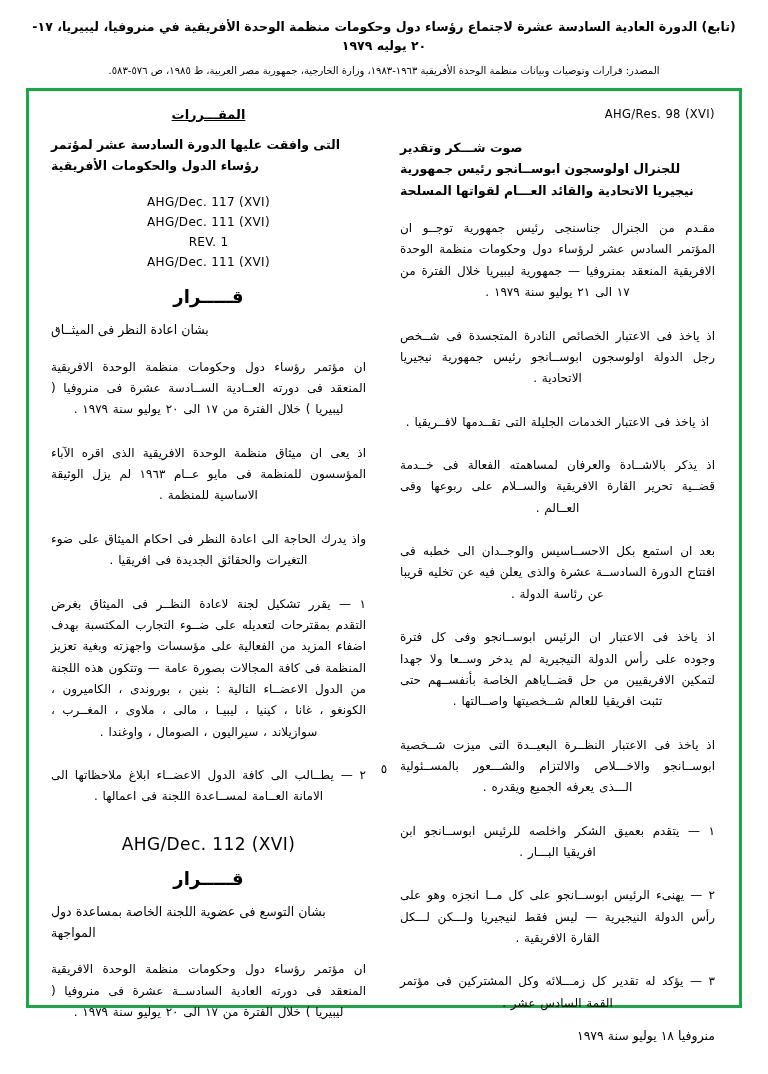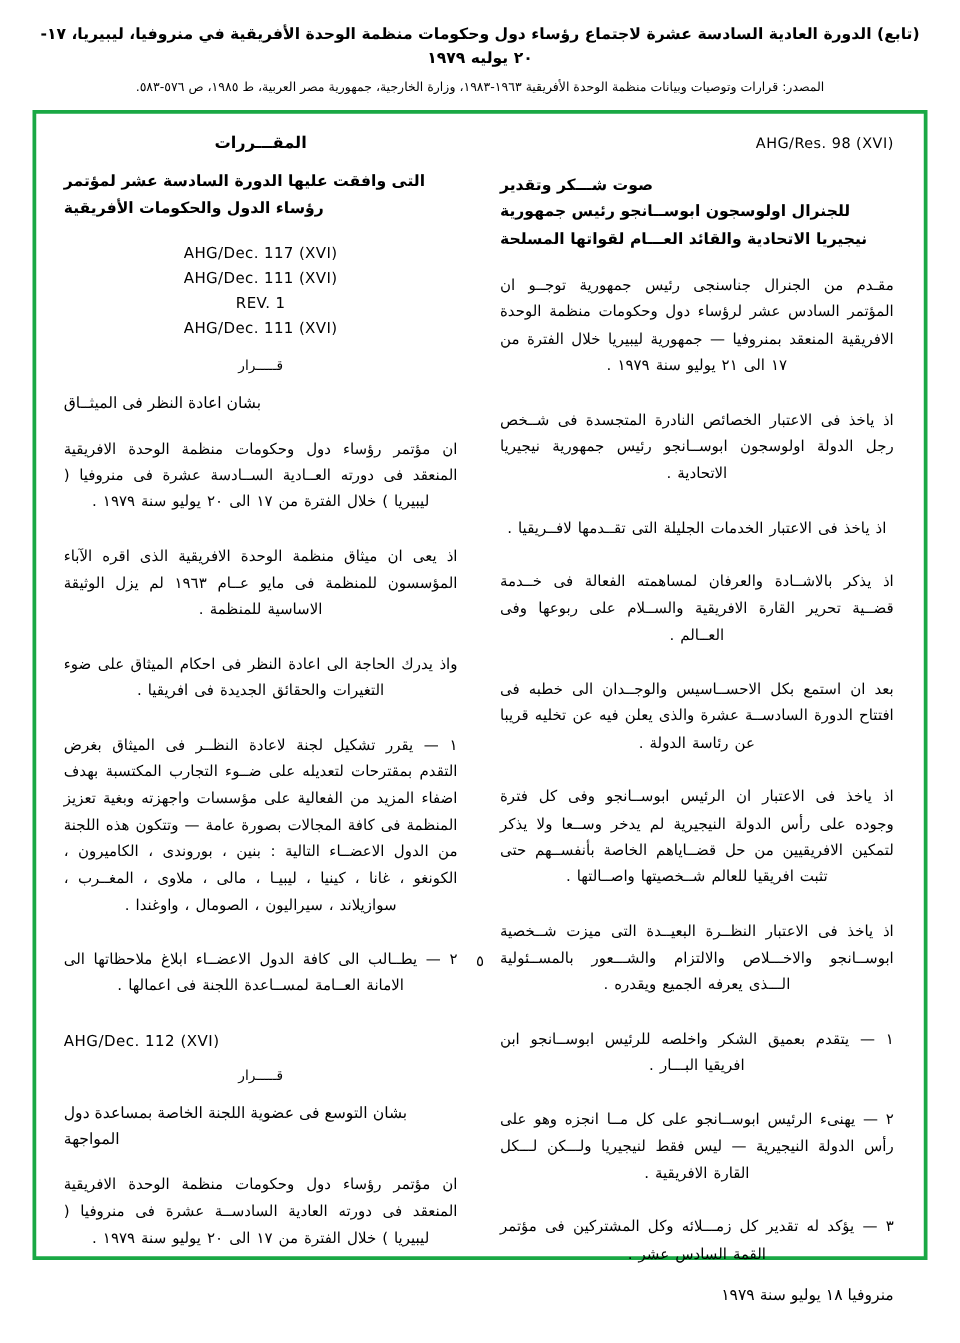--- a/index.html
+++ b/index.html
@@ -68,20 +68,21 @@
   .title-bold {
     font-weight: bold;
     font-size: 12.5px;
     line-height: 1.75;
     text-align: left;
   }
   .heading-ul {
     font-weight: bold;
     font-size: 13px;
     text-align: center;
+    text-decoration: underline;
     margin-bottom: 12px;
   }
   .para {
     font-size: 12px;
     line-height: 1.78;
     margin: 0 0 14px 0;
     text-align: justify;
     text-align-last: center;
     word-spacing: 1px;
   }
@@ -89,43 +90,43 @@
   .spacer-m { height: 16px; }
   .codes-center {
     text-align: center;
     font-size: 12px;
     line-height: 1.65;
     letter-spacing: 0.3px;
     direction: ltr;
   }
   .qarar {
     text-align: center;
-    font-weight: normal;
-    font-size: 11px;
+    font-weight: bold;
+    font-size: 18px;
     letter-spacing: 3px;
     margin: 14px 0 12px 0;
   }
   .subject {
     text-align: left;
     font-size: 12.5px;
     font-weight: normal;
     letter-spacing: 1px;
     margin-bottom: 16px;
     line-height: 1.7;
   }
   .sig {
     font-size: 12.5px;
     text-align: right;
     letter-spacing: 0.5px;
   }
   .left-code {
-    font-size: 12px;
+    font-size: 17px;
     letter-spacing: 0.4px;
     direction: ltr;
-    text-align: left;
+    text-align: center;
     margin-top: 26px;
   }
   .pagenum {
     position: absolute;
     bottom: 14px;
     left: 0;
     right: 0;
     text-align: center;
     font-size: 12px;
   }
@@ -153,21 +154,21 @@
       <p class="para">مقـدم من الجنرال جناسنجى رئيس جمهورية توجــو ان المؤتمر السادس عشر لرؤساء دول وحكومات منظمة الوحدة الافريقية المنعقد بمنروفيا — جمهورية ليبيريا خلال الفترة من ١٧ الى ٢١ يوليو سنة ١٩٧٩ .</p>
       <div class="spacer-s"></div>
       <p class="para">اذ ياخذ فى الاعتبار الخصائص النادرة المتجسدة فى شــخص رجل الدولة اولوسجون ابوســانجو رئيس جمهورية نيجيريا الاتحادية .</p>
       <div class="spacer-s"></div>
       <p class="para">اذ ياخذ فى الاعتبار الخدمات الجليلة التى تقــدمها لافــريقيا .</p>
       <div class="spacer-s"></div>
       <p class="para">اذ يذكر بالاشــادة والعرفان لمساهمته الفعالة فى خــدمة قضــية تحرير القارة الافريقية والســلام على ربوعها وفى العــالم .</p>
       <div class="spacer-s"></div>
       <p class="para">بعد ان استمع بكل الاحســاسيس والوجــدان الى خطبه فى افتتاح الدورة السادســة عشرة والذى يعلن فيه عن تخليه قريبا عن رئاسة الدولة .</p>
       <div class="spacer-s"></div>
-      <p class="para">اذ ياخذ فى الاعتبار ان الرئيس ابوســانجو وفى كل فترة وجوده على رأس الدولة النيجيرية لم يدخر وســعا ولا يذكر لتمكين الافريقيين من حل قضــاياهم الخاصة بأنفســهم حتى تثبت افريقيا للعالم شــخصيتها واصــالتها .</p>
+      <p class="para">اذ ياخذ فى الاعتبار ان الرئيس ابوســانجو وفى كل فترة وجوده على رأس الدولة النيجيرية لم يدخر وســعا ولا جهدا لتمكين الافريقيين من حل قضــاياهم الخاصة بأنفســهم حتى تثبت افريقيا للعالم شــخصيتها واصــالتها .</p>
       <div class="spacer-s"></div>
       <p class="para">اذ ياخذ فى الاعتبار النظــرة البعيــدة التى ميزت شــخصية ابوســانجو والاخـــلاص والالتزام والشـــعور بالمســئولية الـــذى يعرفه الجميع ويقدره .</p>
       <div class="spacer-s"></div>
       <p class="para">١ — يتقدم بعميق الشكر واخلصه للرئيس ابوســانجو ابن افريقيا البـــار .</p>
       <div class="spacer-s"></div>
       <p class="para">٢ — يهنىء الرئيس ابوســانجو على كل مــا انجزه وهو على رأس الدولة النيجيرية — ليس فقط لنيجيريا ولـــكن لـــكل القارة الافريقية .</p>
       <div class="spacer-s"></div>
       <p class="para">٣ — يؤكد له تقدير كل زمـــلائه وكل المشتركين فى مؤتمر القمة السادس عشر .</p>
 
       <div class="sig">منروفيا ١٨ يوليو سنة ١٩٧٩</div>

